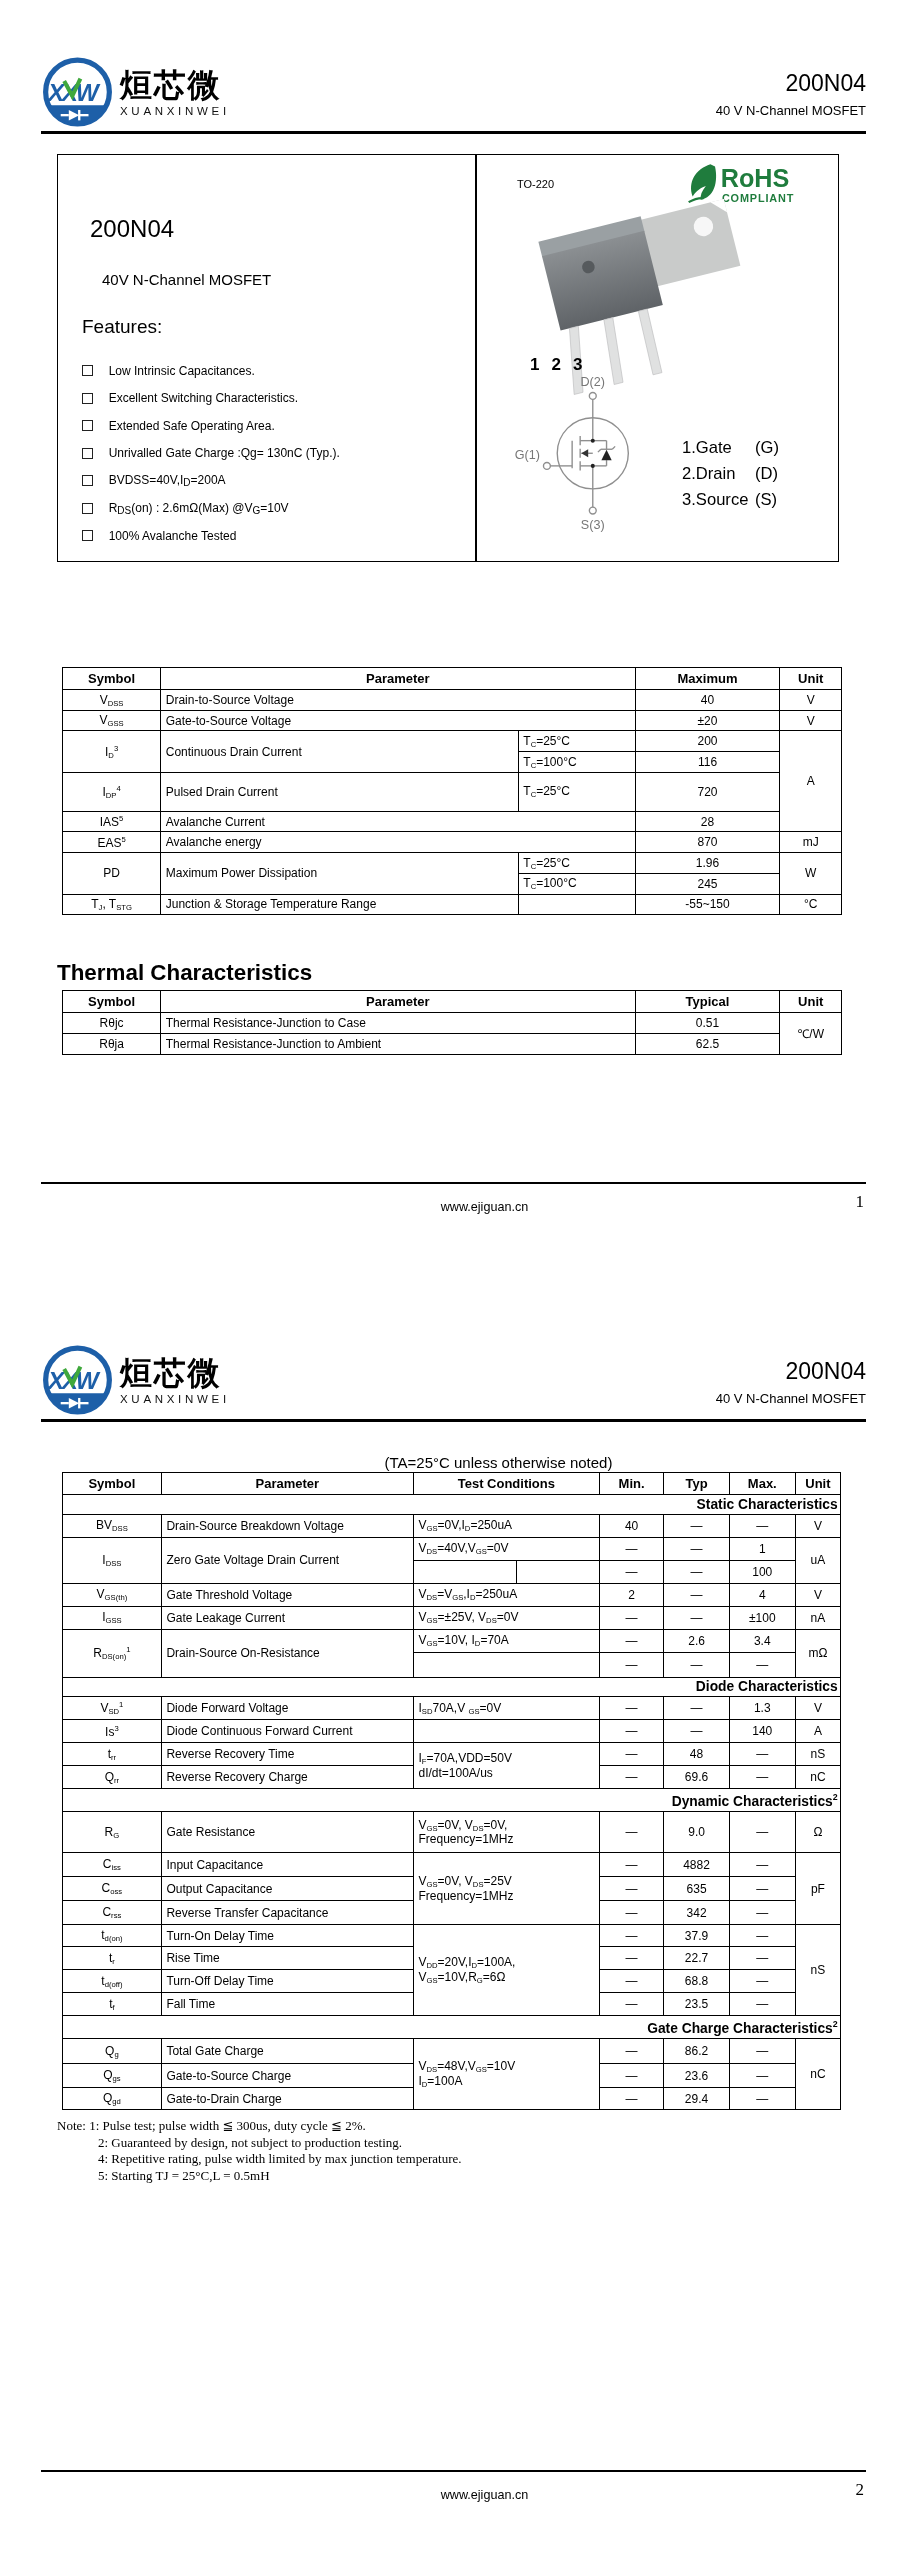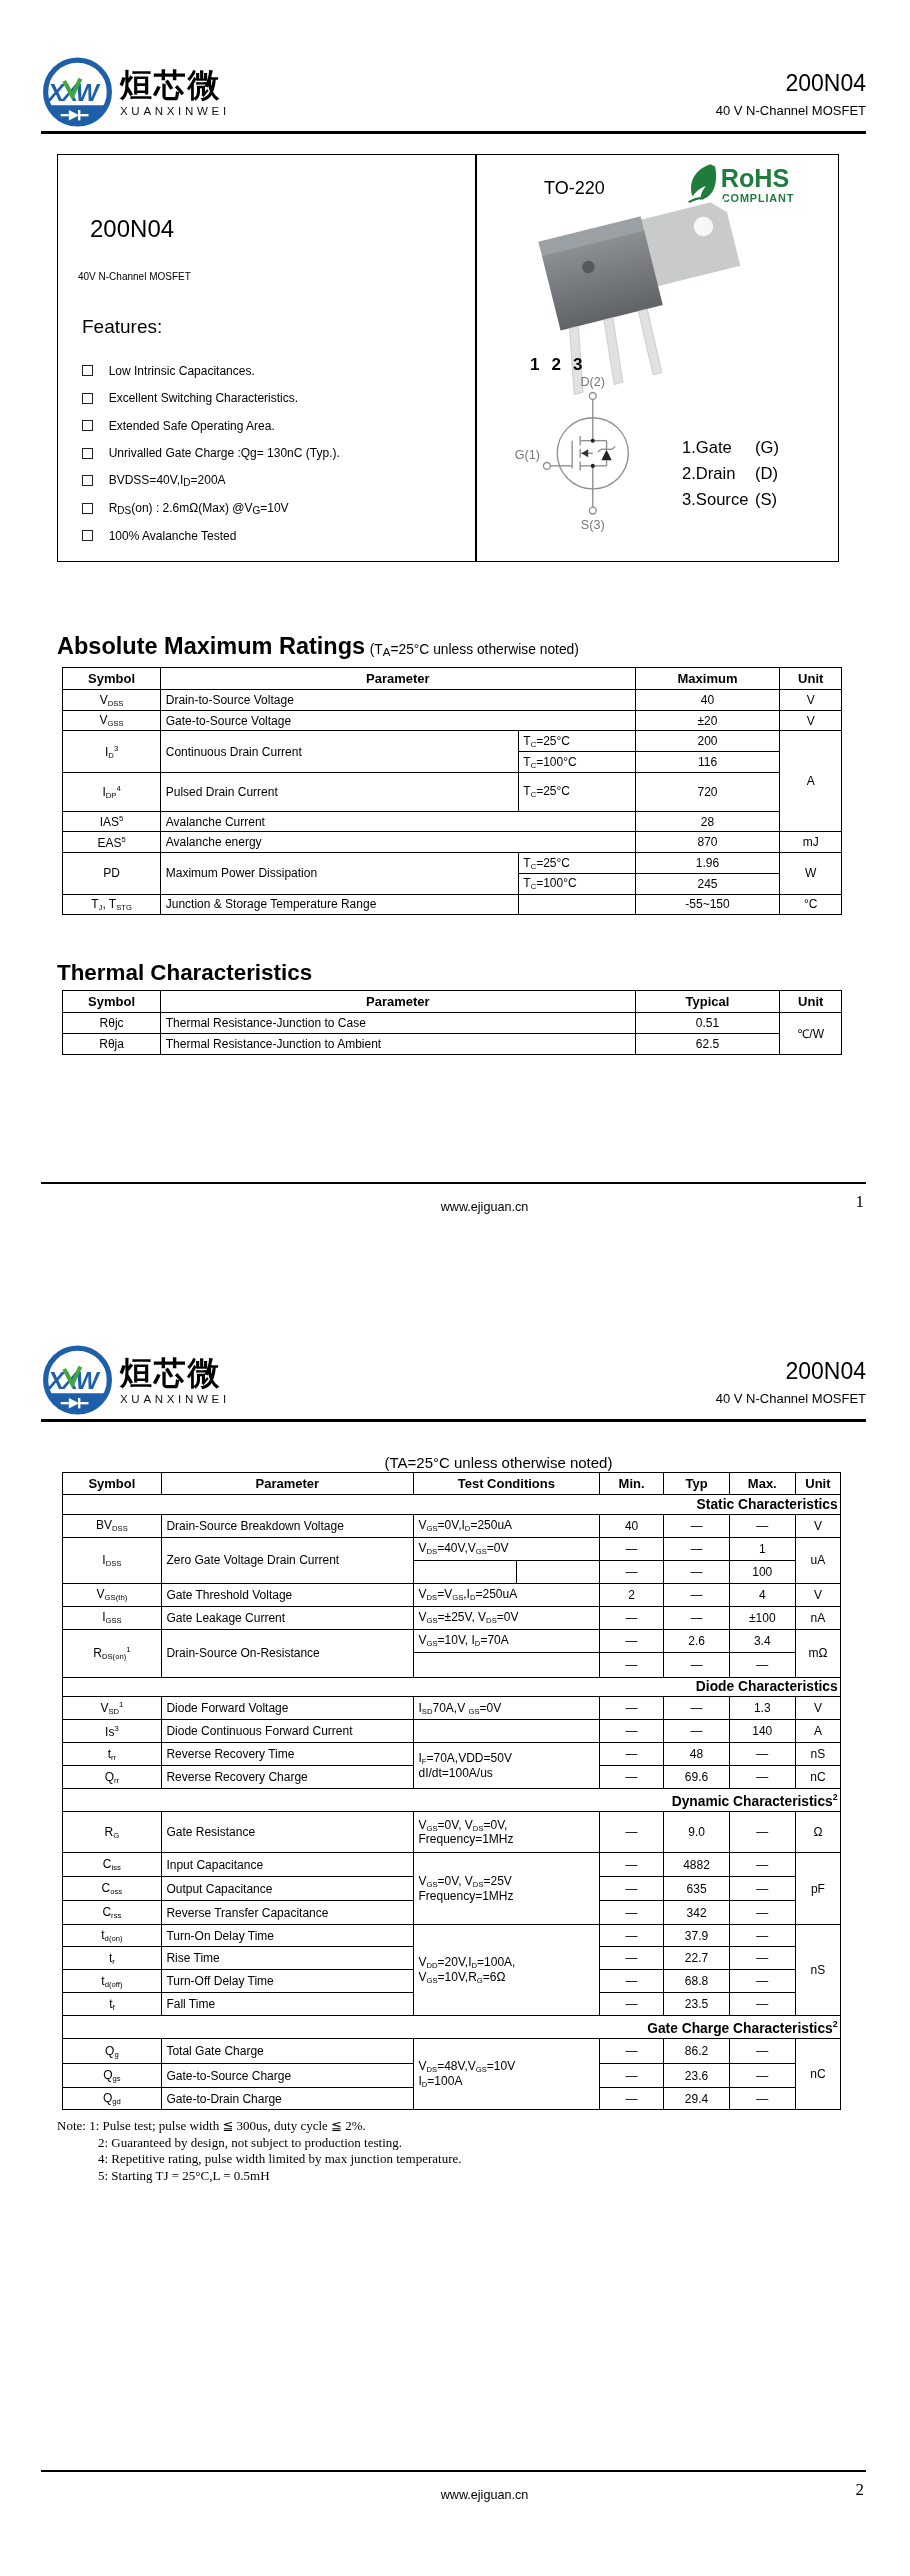--- a/index.html
+++ b/index.html
@@ -16,26 +16,26 @@
   .brand-en{font-size:11.5px;letter-spacing:3.7px;margin-top:1.7px;color:#111;}
   .tr-title{position:absolute;right:44px;top:71px;text-align:right;}
   .tr-part{font-size:23px;line-height:25px;}
   .tr-sub{font-size:13px;margin-top:6.9px;}
   .hdr-rule{position:absolute;left:41px;top:131px;width:825px;height:2.9px;background:#000;}
 
   
   .intro-box{position:absolute;left:57px;top:154px;width:780px;height:406px;border:1.7px solid #000;}
   .intro-divider{position:absolute;left:417px;top:0;bottom:0;width:1.7px;background:#000;}
   .i-part{position:absolute;left:32px;top:60px;font-size:24px;}
-  .i-sub{position:absolute;left:20px;top:116px;font-size:10px;}
+  .i-sub{position:absolute;left:44px;top:116px;font-size:15px;}
   .i-feat-title{position:absolute;left:24px;top:161px;font-size:19px;}
   .feat-list{position:absolute;left:24px;top:202px;}
   .feat{display:flex;align-items:center;height:27.5px;font-size:12px;}
   .cb{width:9.2px;height:9.2px;border:1.1px solid #222;margin-right:15.5px;flex:none;background:#fff;}
-  .pkg-name{position:absolute;left:486px;top:23px;font-size:18px;}
+  .pkg-name{position:absolute;left:459px;top:23px;font-size:11px;}
   .rohs{position:absolute;left:627px;top:6.9px;}
   .pkg-img{position:absolute;left:442px;top:40px;overflow:visible;}
   .pins{position:absolute;left:472px;top:200px;display:flex;gap:12px;font-size:17px;font-weight:bold;}
   .schem{position:absolute;left:436px;top:218px;overflow:visible;}
   .legend{position:absolute;left:624px;top:280px;font-size:16.6px;}
   .legend-row{display:flex;height:26px;align-items:center;}
   .legend-name{width:73px;}
 
   
   .sec-title{position:absolute;left:57px;font-weight:bold;font-size:23.5px;white-space:nowrap;}
@@ -217,23 +217,20 @@
           <span class="legend-name">2.Drain</span>
           <span>(D)</span>
         </div>
       <div class="legend-row">
           <span class="legend-name">3.Source</span>
           <span>(S)</span>
         </div>
     </div>
   </div>
 
-  <div class="sec-title" style="top:633px">
-    <span>Absolute Maximum Ratings</span><span class="tnote">(T<sub>A</sub>=25°C unless otherwise noted)</span>
-  </div>
 
   <table class="dsheet" id="tbl-amr">
     <colgroup>
         <col style="width:12.6%">
         <col style="width:45.9%">
         <col style="width:15.0%">
         <col style="width:18.6%">
         <col style="width:7.9%">
       </colgroup>
     <tbody>

